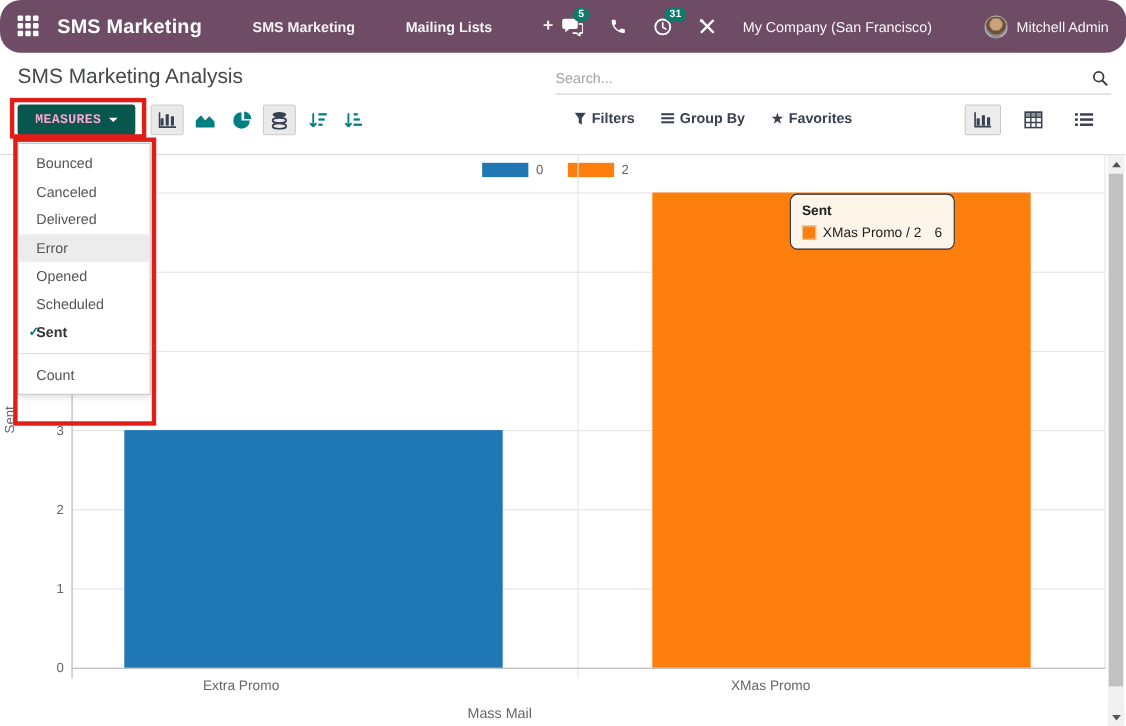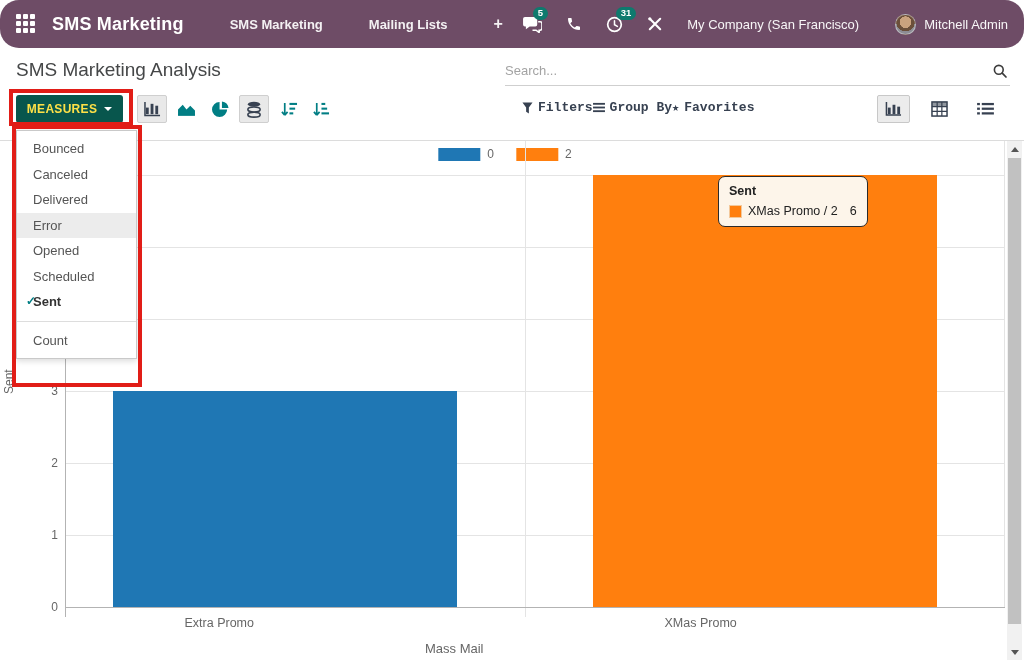--- a/index.html
+++ b/index.html
@@ -13,45 +13,45 @@
   #apps-grid { width:20px; height:20px; margin-left:16px; display:grid;
                grid-template-columns:repeat(3,5px); grid-template-rows:repeat(3,5px); gap:2px; cursor:pointer;}
   #apps-grid span { background:#fff; border-radius:1px; }
   #app-name { font-size:18px; font-weight:bold; margin-left:16px; letter-spacing:.2px; cursor:pointer;}
   .nav-menu { font-size:13px; font-weight:600; color:rgba(255,255,255,.92); margin-left:46px; cursor:pointer; }
   #nav-right { position:absolute; right:0; top:0; height:48px; display:flex; align-items:center; }
   .nav-ico { position:relative; margin-right:24px; cursor:pointer; display:flex; align-items:center; }
   .badge { position:absolute; top:-9px; left:10px; background:var(--badge,#0e7a6e); color:#fff;
            font-size:9.5px; font-weight:bold; padding:1.5px 4.5px; border-radius:9px; line-height:1.1; }
   #company-name, #user-name { font-size:13px; font-weight:500; color:rgba(255,255,255,.95); }
-  #company-name { margin-right:36px; cursor:pointer; }
+  #company-name { margin-right:48px; cursor:pointer; }
   #avatar { width:21px; height:21px; border-radius:50%; margin-right:8px;
             background:radial-gradient(circle at 50% 38%, #caa27e 0 38%, #6b4f3a 39% 60%, #8c8c94 61%);
             border:1px solid rgba(255,255,255,.4); }
   #user-block { display:flex; align-items:center; margin-right:16px; cursor:pointer; }
 
   
   #cp-title { position:absolute; left:16px; top:59px; font-size:19px; color:#454748; }
   #search-box { position:absolute; left:505px; top:58px; width:505px; height:28px; border-bottom:1px solid #cfcfcf; }
   #search-input { width:470px; border:0; outline:0; font-size:13px; color:#555; background:transparent; padding-top:5px;}
   #search-input::placeholder { color:#a3a3a3; }
   #search-ico { position:absolute; right:2px; top:5px; }
 
   #measures-btn { position:absolute; left:16px; top:95px; width:107px; height:28px;
-                  background:var(--measures-btn,#08564d); color:#fde047; border:0; border-radius:3px;
+                  background:var(--measures-btn,#08564d); color:#f9a8d4; border:0; border-radius:3px;
                   font-size:12px; font-weight:bold; letter-spacing:.3px; cursor:pointer;
                   display:flex; align-items:center; justify-content:center; gap:7px;
-                  font-family:Liberation Sans, sans-serif;}
+                  font-family:Liberation Mono, monospace;}
   .caret-down { width:0; height:0; border-left:4px solid transparent; border-right:4px solid transparent;
                 border-top:4px solid #fff; }
   .tool-box { position:absolute; top:95px; width:30px; height:28px; display:flex; align-items:center;
               justify-content:center; cursor:pointer; border-radius:2px; }
   .tool-box.active { background:#e9e9e9; border:1px solid #cfcfcf; }
-  #filters-bar { position:absolute; left:522px; top:100px; display:flex; align-items:flex-end;
-                 font-size:13px; font-weight:600; color:#374151;font-family:Liberation Mono, monospace; }
+  #filters-bar { position:absolute; left:522px; top:100px; display:flex; gap:24px; align-items:flex-end;
+                 font-size:13px; font-weight:600; color:#374151; }
   .facet { display:flex; align-items:center; gap:5px; cursor:pointer; }
   .star-glyph { font-size:12px; color:#374151; }
   #view-switcher { position:absolute; right:22px; top:95px; display:flex; gap:13px; align-items:center; }
   .vs-box { width:33px; height:28px; display:flex; align-items:center; justify-content:center; cursor:pointer; }
   .vs-box.active { background:#ececec; border:1px solid #c8c8c8; border-radius:2px; }
 
   
   #content-border { position:absolute; left:0; top:140px; width:1024px; height:1px; background:#dcdcdc; }
   #chart { position:absolute; left:0; top:0; width:1024px; height:660px; }
   .gridline-h { position:absolute; height:1px; background:#e4e4e4; }

